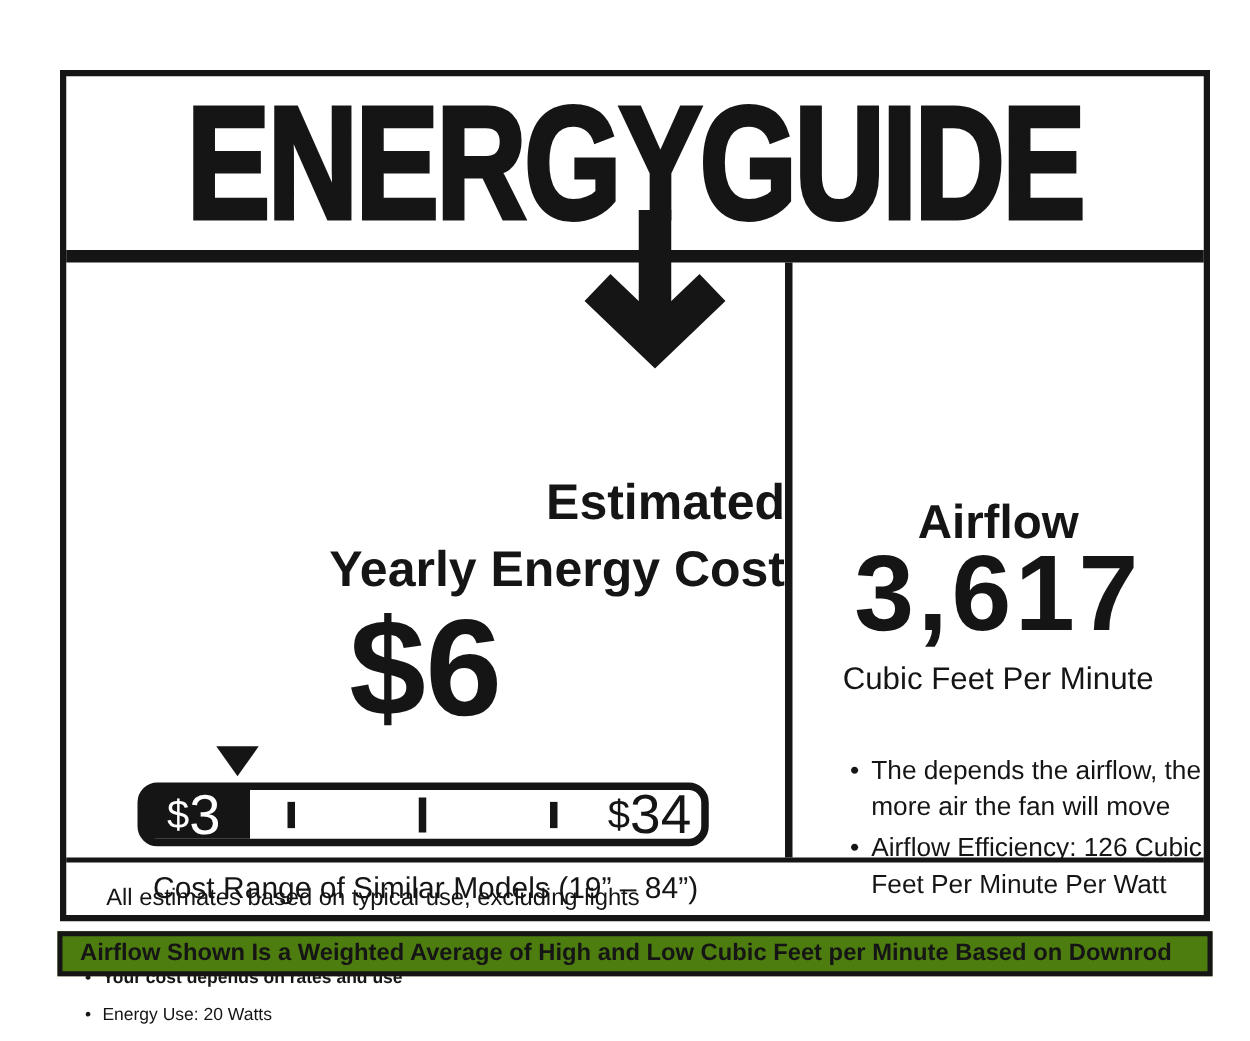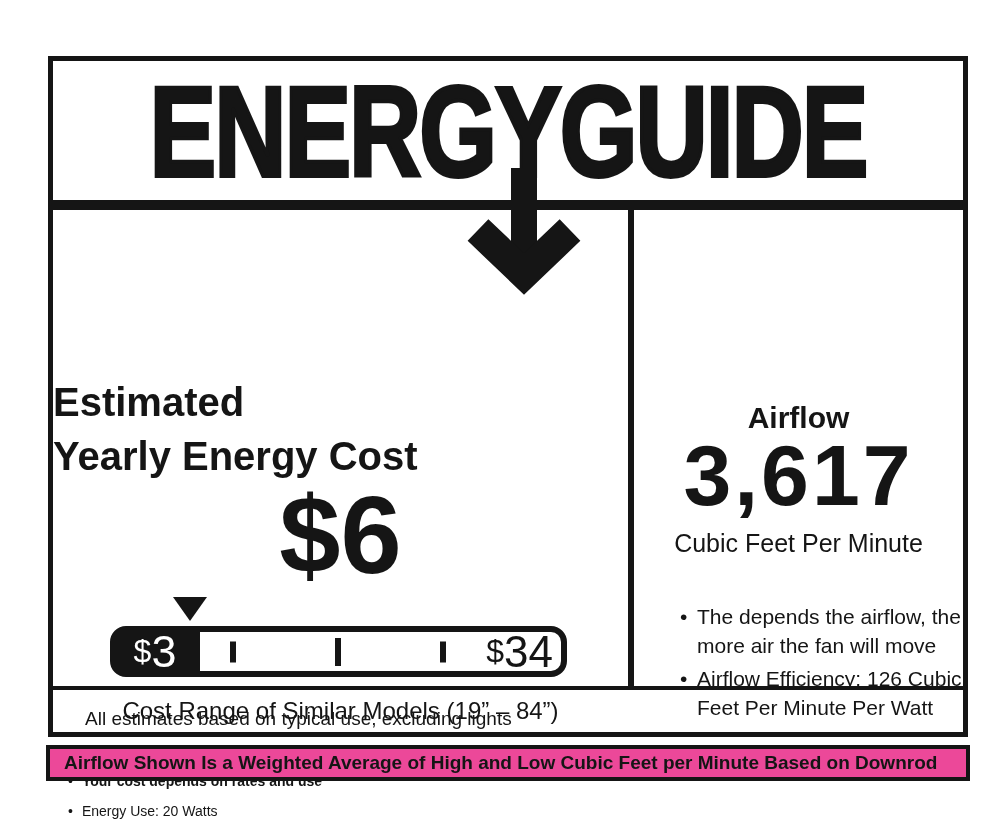--- a/index.html
+++ b/index.html
@@ -24,21 +24,21 @@
   }
   .header-bar{position:absolute;top:139px;left:0;right:0;height:10px;background:#151515;}
 
   
   .columns{position:absolute;top:149px;left:0;right:0;height:476px;display:flex;}
   .col-left{position:relative;width:575px;height:100%;}
   .divider{width:6px;height:100%;background:#151515;}
   .col-right{position:relative;flex:1;height:100%;}
 
   
-  .eg-heading{position:absolute;top:165px;left:0;width:100%;text-align:left;
+  .eg-heading{position:absolute;top:165px;left:0;width:100%;text-align:right;
     font-size:40px;font-weight:bold;line-height:54px;}
   .eg-cost{position:absolute;top:270px;left:0;width:100%;text-align:center;
     font-size:110px;font-weight:bold;line-height:110px;}
   .marker{position:absolute;top:387px;left:120px;width:0;height:0;
     border-left:17px solid transparent;border-right:17px solid transparent;border-top:24px solid #151515;}
   .range-bar{position:absolute;top:416px;left:57px;width:457px;height:51px;box-sizing:border-box;
     border:6px solid #151515;border-radius:16px;background:#fff;}
   .seg-black{position:absolute;left:0;top:0;bottom:0;width:78px;background:#151515;color:#fff;
     display:flex;align-items:center;justify-content:center;padding-right:6px;}
   .amt{font-size:45px;line-height:39px;}
@@ -50,42 +50,42 @@
   .tick-2{left:219px;height:28px;}
   .tick-3{left:324px;height:21px;}
   .eg-caption{position:absolute;top:486px;left:0;width:100%;text-align:center;font-size:24px;line-height:30px;}
   .eg-bullets{position:absolute;top:526px;left:15px;margin:0;padding:0;list-style:none;
     font-size:14px;line-height:30px;}
   .eg-bullets li::before{content:"\2022";margin-right:9px;}
   .eg-bullets li.bold{font-weight:bold;}
 
   
   .air-title{position:absolute;top:186px;left:0;width:100%;text-align:center;
-    font-size:30px;font-weight:bold;line-height:44px;}
+    font-size:38px;font-weight:bold;line-height:44px;}
   .air-value{position:absolute;top:222px;left:0;width:100%;text-align:center;
     font-size:86px;font-weight:bold;line-height:86px;letter-spacing:3px;}
   .air-unit{position:absolute;top:318px;left:0;width:100%;text-align:center;font-size:25px;line-height:30px;}
   .air-bullets{position:absolute;top:392px;left:46px;width:282px;margin:0;padding:0;list-style:none;
     font-size:21px;line-height:29px;}
   .air-bullets li{position:relative;padding-left:17px;margin-bottom:4px;}
   .air-bullets li::before{content:"\2022";position:absolute;left:0;}
   .air-bullets .bl{display:block;}
 
   
   .bottom-strip{position:absolute;left:0;right:0;top:625px;height:46px;box-sizing:border-box;
     border-top:4px solid #151515;display:flex;align-items:center;justify-content:space-between;
     padding:16px 46px 0 32px;font-size:19px;}
   .strip-right{font-weight:bold;}
 
   
   .arrow-svg{position:absolute;left:0;top:0;width:1000px;height:833px;pointer-events:none;}
 
   
   .footer-box{position:absolute;left:46px;top:745px;width:924px;height:36px;box-sizing:border-box;
-    border:4px solid #151515;background:#ec4899;display:flex;align-items:center;
+    border:4px solid #151515;background:#4d7c0f;display:flex;align-items:center;
     padding-left:14px;font-size:19px;font-weight:bold;}
 </style>
 </head>
 <body>
 
 <div class="page">
 
   <div class="label-box">
 
     <div class="logo-row">

